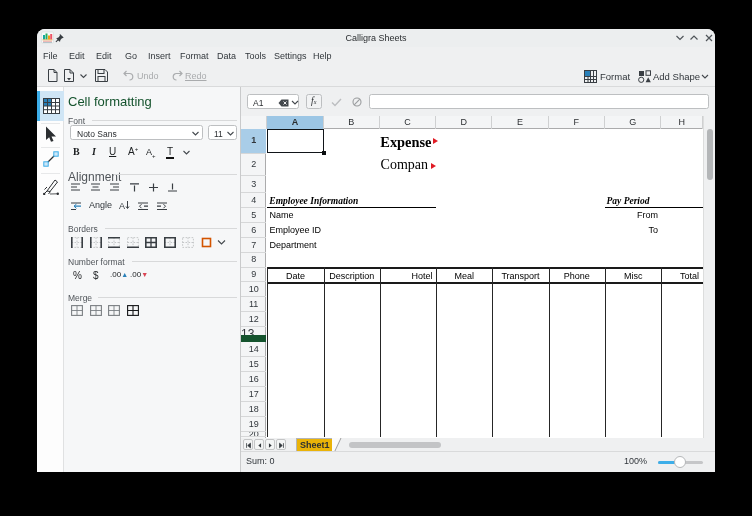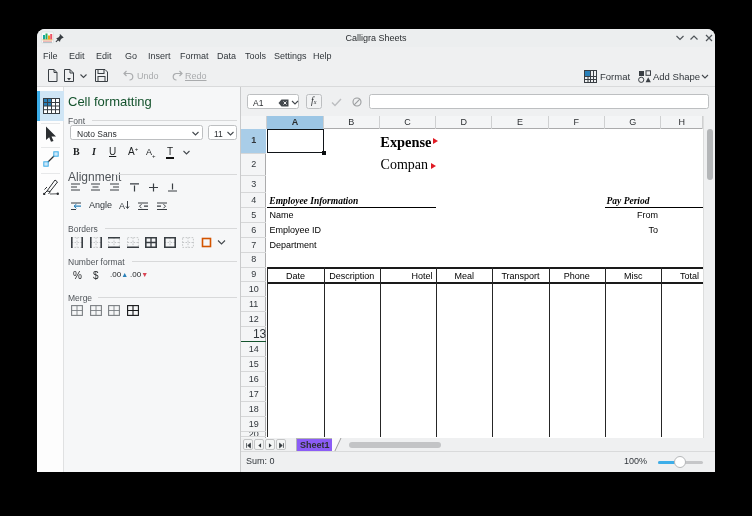--- a/index.html
+++ b/index.html
@@ -325,21 +325,21 @@
         <div class="abs" style="left:0;top:59.5px;width:25.3px;height:17.5px;border-bottom:1px solid #d6d7d8;text-align:center;font-size:9px;color:#31363b;line-height:16.5px;overflow:hidden;">3</div>
         <div class="abs" style="left:0;top:77px;width:25.3px;height:15px;border-bottom:1px solid #d6d7d8;text-align:center;font-size:9px;color:#31363b;line-height:14px;overflow:hidden;">4</div>
         <div class="abs" style="left:0;top:92px;width:25.3px;height:15px;border-bottom:1px solid #d6d7d8;text-align:center;font-size:9px;color:#31363b;line-height:14px;overflow:hidden;">5</div>
         <div class="abs" style="left:0;top:107px;width:25.3px;height:15px;border-bottom:1px solid #d6d7d8;text-align:center;font-size:9px;color:#31363b;line-height:14px;overflow:hidden;">6</div>
         <div class="abs" style="left:0;top:122px;width:25.3px;height:15px;border-bottom:1px solid #d6d7d8;text-align:center;font-size:9px;color:#31363b;line-height:14px;overflow:hidden;">7</div>
         <div class="abs" style="left:0;top:137px;width:25.3px;height:14.599999999999994px;border-bottom:1px solid #d6d7d8;text-align:center;font-size:9px;color:#31363b;line-height:13.599999999999994px;overflow:hidden;">8</div>
         <div class="abs" style="left:0;top:151.6px;width:25.3px;height:14px;border-bottom:1px solid #d6d7d8;text-align:center;font-size:9px;color:#31363b;line-height:13px;overflow:hidden;">9</div>
         <div class="abs" style="left:0;top:165.6px;width:25.3px;height:15px;border-bottom:1px solid #d6d7d8;text-align:center;font-size:9px;color:#31363b;line-height:14px;overflow:hidden;">10</div>
         <div class="abs" style="left:0;top:180.6px;width:25.3px;height:15px;border-bottom:1px solid #d6d7d8;text-align:center;font-size:9px;color:#31363b;line-height:14px;overflow:hidden;">11</div>
         <div class="abs" style="left:0;top:195.6px;width:25.3px;height:15px;border-bottom:1px solid #d6d7d8;text-align:center;font-size:9px;color:#31363b;line-height:14px;overflow:hidden;">12</div>
-        <div class="abs" style="left:0;top:210.6px;width:25.3px;height:15px;border-bottom:1px solid #14532d;text-align:right;font-size:12px;color:#31363b;line-height:14px;overflow:hidden;">13</div>
+        <div class="abs" style="left:0;top:210.6px;width:25.3px;height:15px;border-bottom:7px solid #14532d;text-align:left;font-size:12px;color:#31363b;line-height:14px;overflow:hidden;">13</div>
         <div class="abs" style="left:0;top:225.6px;width:25.3px;height:15px;border-bottom:1px solid #d6d7d8;text-align:center;font-size:9px;color:#31363b;line-height:14px;overflow:hidden;">14</div>
         <div class="abs" style="left:0;top:240.6px;width:25.3px;height:15px;border-bottom:1px solid #d6d7d8;text-align:center;font-size:9px;color:#31363b;line-height:14px;overflow:hidden;">15</div>
         <div class="abs" style="left:0;top:255.6px;width:25.3px;height:15.000000000000028px;border-bottom:1px solid #d6d7d8;text-align:center;font-size:9px;color:#31363b;line-height:14.000000000000028px;overflow:hidden;">16</div>
         <div class="abs" style="left:0;top:270.6px;width:25.3px;height:15px;border-bottom:1px solid #d6d7d8;text-align:center;font-size:9px;color:#31363b;line-height:14px;overflow:hidden;">17</div>
         <div class="abs" style="left:0;top:285.6px;width:25.3px;height:15px;border-bottom:1px solid #d6d7d8;text-align:center;font-size:9px;color:#31363b;line-height:14px;overflow:hidden;">18</div>
         <div class="abs" style="left:0;top:300.6px;width:25.3px;height:15px;border-bottom:1px solid #d6d7d8;text-align:center;font-size:9px;color:#31363b;line-height:14px;overflow:hidden;">19</div>
         <div class="abs" style="left:0;top:315.6px;width:25.3px;height:5.899999999999977px;border-bottom:1px solid #d6d7d8;text-align:center;font-size:9px;color:#31363b;line-height:4.899999999999977px;overflow:hidden;">20</div>
       </div>
 
     <div class="abs" style="left:462px;top:29px;width:12px;height:321.5px;background:#eff0f1;border-left:1px solid #dcdddd;">
@@ -360,21 +360,21 @@
       <div class="abs" style="left:24px;top:1px;width:10px;height:11px;background:#f4f5f5;border:1px solid #c4c5c6;border-radius:2px;">
           <svg style="display:block;margin:2px auto 0;" width="7" height="7" viewBox="0 0 9 9">
             <path d="M2.5 1.5 L6 4.5 L2.5 7.5 Z" fill="#31363b"></path>
           </svg>
         </div>
       <div class="abs" style="left:35px;top:1px;width:10px;height:11px;background:#f4f5f5;border:1px solid #c4c5c6;border-radius:2px;">
           <svg style="display:block;margin:2px auto 0;" width="7" height="7" viewBox="0 0 9 9">
             <path d="M7 1.5 v6 M2 1.5 L5.5 4.5 L2 7.5 Z" fill="#31363b" stroke="#31363b" stroke-width="1"></path>
           </svg>
         </div>
-      <div class="abs" style="left:55px;top:0.5px;width:36px;height:13px;background:#8b5cf6;border-left:1px solid #b4b5b6;border-top:1px solid #b4b5b6;">
+      <div class="abs" style="left:55px;top:0.5px;width:36px;height:13px;background:#eab308;border-left:1px solid #b4b5b6;border-top:1px solid #b4b5b6;">
         <span class="abs" style="left:3px;top:1px;font-size:9px;font-weight:bold;color:#2b2e31;">Sheet1</span>
       </div>
       <div class="abs" style="left:91px;top:0.5px;width:14px;height:13px;overflow:hidden;">
         <div class="abs" style="left:-8px;top:0;width:14px;height:15px;border-right:1.2px solid #9a9b9c;transform:skewX(-25deg);background:#fbfbfb;"></div>
       </div>
       <div class="abs" style="left:108px;top:4px;width:92px;height:6px;background:#c3c4c6;border-radius:3px;"></div>
     </div>
 
     <div class="abs" style="left:0;top:364px;width:474px;height:21px;background:#eff0f1;border-top:1px solid #d9dadb;">
       <span class="abs" style="left:5px;top:4px;font-size:9px;color:#31363b;">Sum: 0</span>

